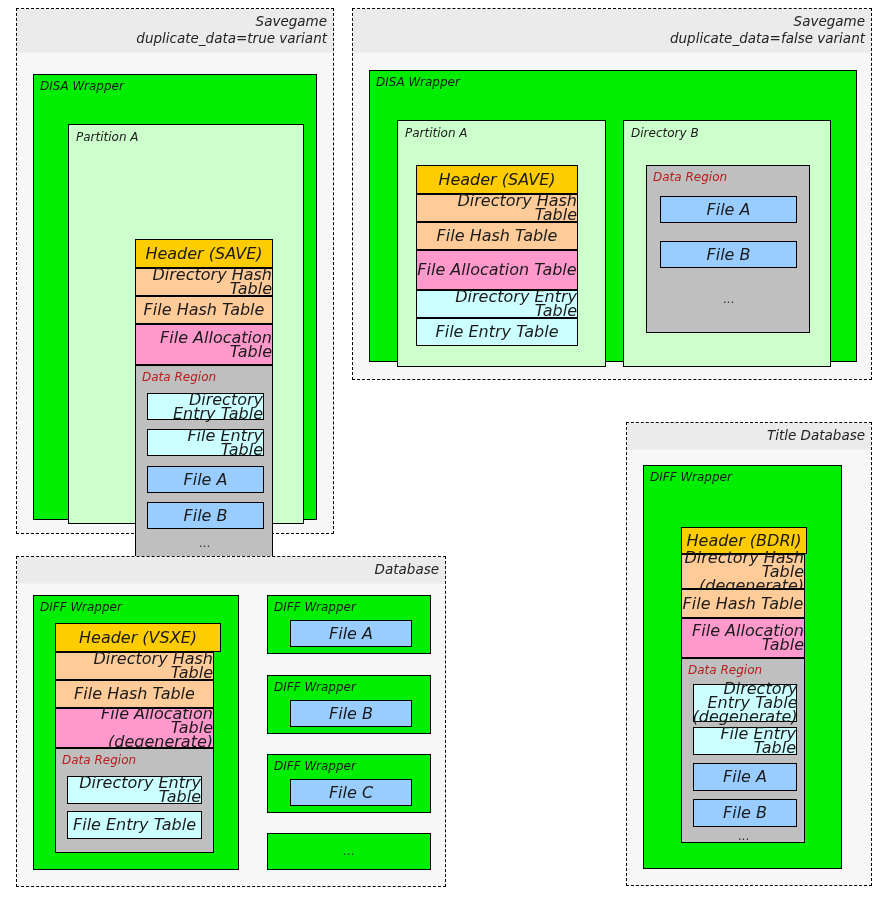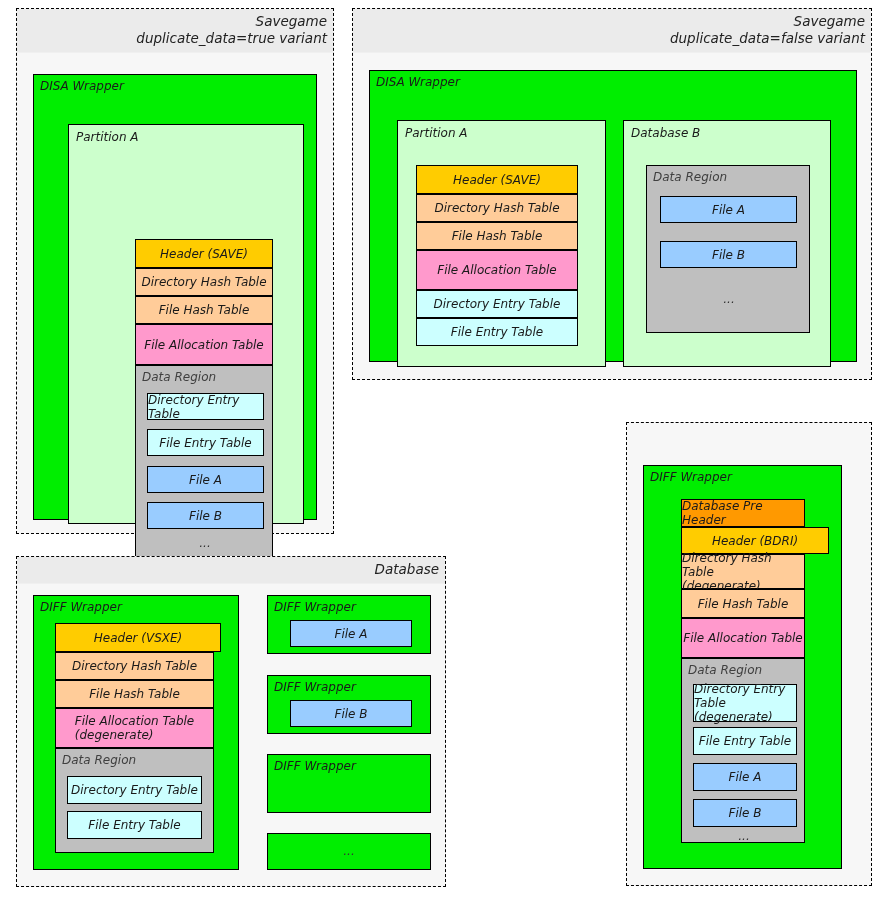--- a/index.html
+++ b/index.html
@@ -66,33 +66,33 @@
   .dataregion {
     position: absolute;
     background: #BFBFBF;
     border: 1px solid #000;
     box-sizing: border-box;
   }
   .dataregion-label {
     position: absolute;
     left: 6px; top: 4px;
     font-size: 12px;
-    color: #404040;
+    color: #b91c1c;
     text-align: right;
   }
   
   .blk {
     position: absolute;
     border: 1px solid #000;
     box-sizing: border-box;
     display: flex;
     align-items: center;
     justify-content: center;
-    text-align: left;
-    font-size: 12px;
+    text-align: right;
+    font-size: 16px;
     line-height: 14px;
     color: #1a1a1a;
     white-space: pre-line;
   }
   .c-pre    { background: #FF9900; }
   .c-header { background: #FFCC00; }
   .c-hash   { background: #FFCC99; }
   .c-alloc  { background: #FF99CC; }
   .c-entry  { background: #CCFFFF; }
   .c-file   { background: #99CCFF; }
@@ -187,21 +187,21 @@
       <span class="partition-label">Partition A</span>
       <div class="blk c-header" style="left:18px; top:44px; width:162px; height:29px;">Header (SAVE)</div>
       <div class="blk c-hash" style="left:18px; top:73px; width:162px; height:28px;">Directory Hash Table</div>
       <div class="blk c-hash" style="left:18px; top:101px; width:162px; height:28px;">File Hash Table</div>
       <div class="blk c-alloc" style="left:18px; top:129px; width:162px; height:40px;">File Allocation Table</div>
       <div class="blk c-entry" style="left:18px; top:169px; width:162px; height:28px;">Directory Entry Table</div>
       <div class="blk c-entry" style="left:18px; top:197px; width:162px; height:28px;">File Entry Table</div>
     </div>
 
     <div class="partition" style="left:253px; top:27px; width:208px; height:247px;">
-      <span class="partition-label">Database B</span>
+      <span class="partition-label">Directory B</span>
       <div class="dataregion" style="left:22px; top:44px; width:164px; height:168px;">
         <span class="dataregion-label">Data Region</span>
         <div class="blk c-file" style="left:13px; top:30px; width:137px; height:27px;">File A</div>
         <div class="blk c-file" style="left:13px; top:75px; width:137px; height:27px;">File B</div>
         <div class="ellipsis" style="left:0; top:126px; width:164px;">...</div>
       </div>
     </div>
   </div>
 </div>
 
@@ -225,33 +225,34 @@
   <div class="wrapper" style="left:250px; top:38px; width:164px; height:59px;">
     <span class="wrapper-label">DIFF Wrapper</span>
     <div class="blk c-file" style="left:22px; top:24px; width:122px; height:27px;">File A</div>
   </div>
   <div class="wrapper" style="left:250px; top:118px; width:164px; height:59px;">
     <span class="wrapper-label">DIFF Wrapper</span>
     <div class="blk c-file" style="left:22px; top:24px; width:122px; height:27px;">File B</div>
   </div>
   <div class="wrapper" style="left:250px; top:197px; width:164px; height:59px;">
     <span class="wrapper-label">DIFF Wrapper</span>
+    <div class="blk c-file" style="left:22px; top:24px; width:122px; height:27px;">File C</div>
   </div>
   <div class="wrapper" style="left:250px; top:276px; width:164px; height:37px;">
     <div class="ellipsis" style="left:0; top:10px; width:162px;">...</div>
   </div>
 </div>
 
 <div class="panel" style="left:626px; top:422px; width:246px; height:464px;">
+  <div class="panel-title">Title Database</div>
 
   <div class="wrapper" style="left:16px; top:42px; width:199px; height:404px;">
     <span class="wrapper-label">DIFF Wrapper</span>
 
-    <div class="blk c-pre" style="left:37px; top:33px; width:124px; height:28px;">Database Pre Header</div>
-    <div class="blk c-header" style="left:37px; top:61px; width:148px; height:27px;">Header (BDRI)</div>
+    <div class="blk c-header" style="left:37px; top:61px; width:126px; height:27px;">Header (BDRI)</div>
     <div class="blk c-hash" style="left:37px; top:88px; width:124px; height:35px;">Directory Hash Table
 (degenerate)</div>
     <div class="blk c-hash" style="left:37px; top:123px; width:124px; height:29px;">File Hash Table</div>
     <div class="blk c-alloc" style="left:37px; top:152px; width:124px; height:40px;">File Allocation Table</div>
 
     <div class="dataregion" style="left:37px; top:192px; width:124px; height:185px;">
       <span class="dataregion-label">Data Region</span>
       <div class="blk c-entry" style="left:11px; top:25px; width:104px; height:38px;">Directory Entry Table
 (degenerate)</div>
       <div class="blk c-entry" style="left:11px; top:68px; width:104px; height:28px;">File Entry Table</div>

